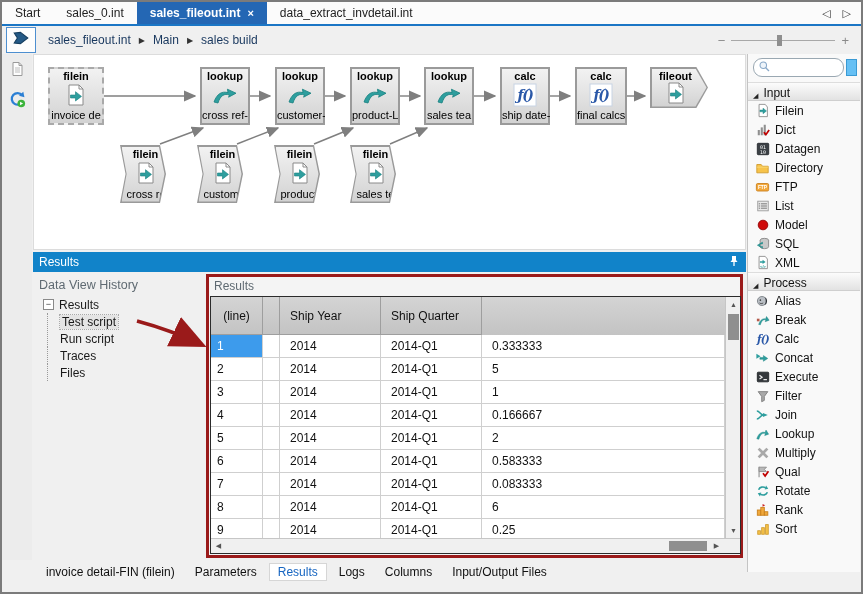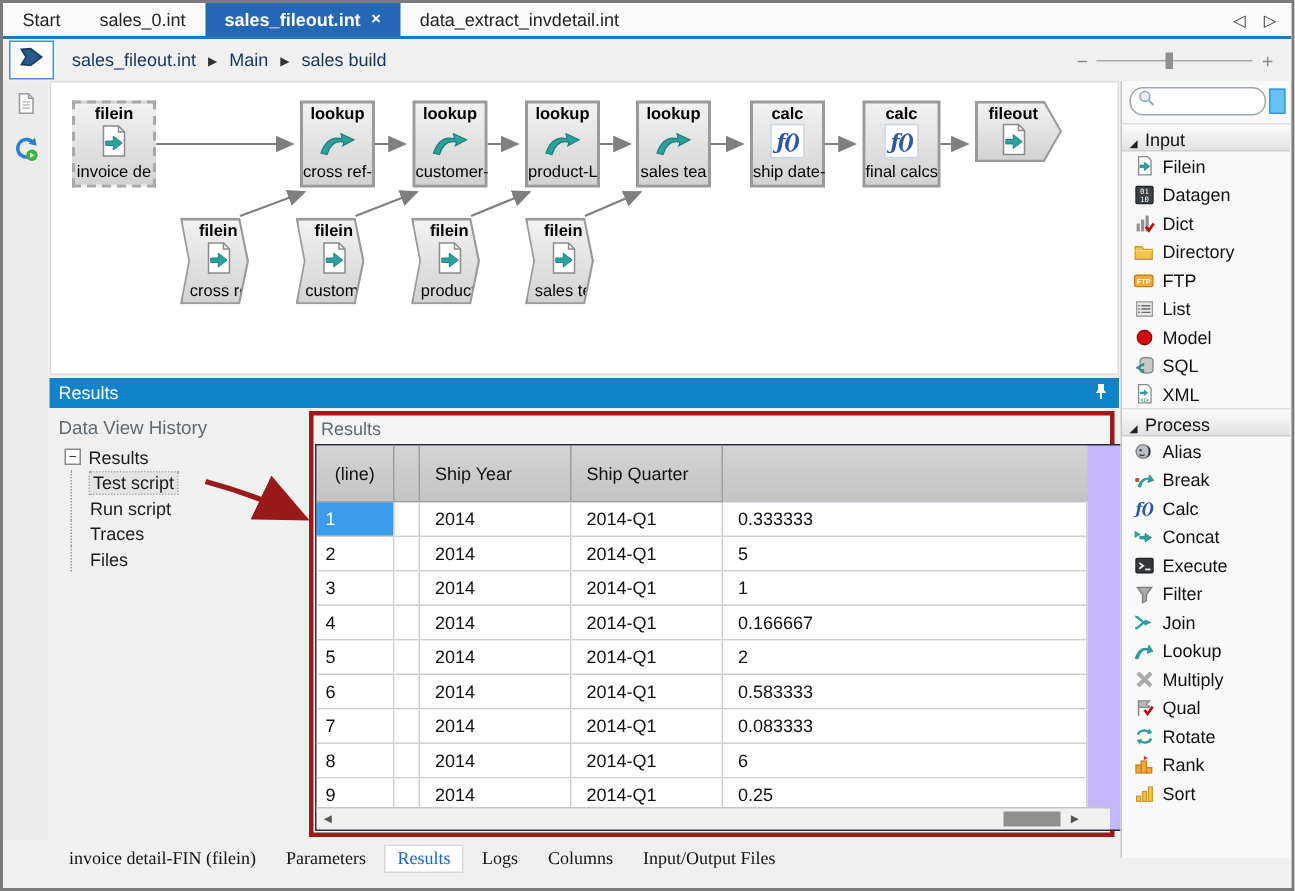--- a/index.html
+++ b/index.html
@@ -53,22 +53,22 @@
   .trow{height:17px;display:flex;align-items:center;gap:5px;}
   .texp{display:inline-flex;width:9px;height:9px;border:1px solid #898989;background:#fff;
         font-size:9px;line-height:7px;align-items:center;justify-content:center;color:#333;}
   .tchildren{margin-left:4px;border-left:1px dotted #999;padding-left:12px;}
   .tsib{margin-left:4px;border-left:1px dotted #999;padding-left:12px;}
   .trow.selected .tlabel{background:#e4e4e4;outline:1px dotted #aaa;padding:0 2px;}
   
   .tablebox{position:absolute;left:173px;top:2px;width:537px;height:284px;box-sizing:border-box;
             border:3px solid #9a1a1a;background:#f4f4f4;}
   .ttitle{height:18px;line-height:18px;font-size:12px;color:#5f6a72;padding-left:5px;}
-  .grid{position:absolute;left:1px;top:19px;width:529px;height:256px;background:#c4b5fd;
-        border:1px solid #2b2b2b;box-sizing:content-box;overflow:hidden;padding-left:36px;}
+  .grid{position:absolute;left:1px;top:19px;width:529px;height:256px;background:#737373;
+        border:1px solid #2b2b2b;box-sizing:content-box;overflow:hidden;}
   .tbl{position:absolute;left:0;top:0;width:514px;}
   .hrow{display:flex;height:38px;background:linear-gradient(#d4d4d4,#c3c3c3);}
   .hcell{box-sizing:border-box;border-right:1px solid #9e9e9e;border-bottom:1px solid #9e9e9e;
          display:flex;align-items:center;font-size:12px;color:#111;padding-left:10px;}
   .hcell.c0{justify-content:center;padding-left:0;}
   .drow{display:flex;height:23px;}
   .dcell{box-sizing:border-box;border-right:1px solid #cfcfcf;border-bottom:1px solid #cfcfcf;
          display:flex;align-items:center;font-size:12px;color:#111;padding-left:10px;background:#fff;}
   .dcell.c0{padding-left:6px;}
   .dcell.sel{background:#3d9bec;color:#fff;}
@@ -78,21 +78,21 @@
          font-size:7px;color:#555;}
   .vs-up{top:0;} .vs-dn{bottom:0;}
   .vthumb{position:absolute;left:2px;top:17px;width:11px;height:26px;background:#8f8f8f;}
   .hscroll{position:absolute;left:0;bottom:0;width:529px;height:15px;background:#f0f0f0;border-top:1px solid #c6c6c6;box-sizing:border-box;}
   .hs-l,.hs-r{position:absolute;top:0;width:15px;height:14px;display:flex;align-items:center;justify-content:center;font-size:7px;color:#555;}
   .hs-l{left:0;} .hs-r{right:16px;}
   .hthumb{position:absolute;right:33px;top:2px;width:38px;height:10px;background:#8f8f8f;}
   .annot{position:absolute;left:0;top:0;pointer-events:none;z-index:6;}
   
   .bottombar{position:absolute;left:0;right:0;bottom:0;height:32px;background:#f0f0f0;}
-  .btabs{margin-left:36px;padding-top:2px;display:flex;gap:4px;align-items:center;height:20px;font-family:Liberation Serif, serif;}
+  .btabs{margin-left:36px;padding-top:2px;display:flex;gap:4px;align-items:center;height:20px;}
   .btab{padding:1px 8px;font-size:12px;color:#111;white-space:nowrap;}
   .btab.active{background:#fff;color:#1665c1;border:1px solid #d6d6d6;}
   
   .sidebar{position:absolute;left:745px;top:52px;width:113px;bottom:20px;background:#f9f9f9;
            border-left:1px solid #c4c4c4;overflow:hidden;box-sizing:border-box;}
   .searchrow{position:relative;margin:4px 3px 5px 5px;height:19px;}
   .searchbox{position:absolute;left:0;right:13px;top:0;bottom:0;background:#fff;border:1px solid #9aa8b2;
              border-radius:9px;display:flex;align-items:center;padding-left:4px;gap:3px;}
   .searchbox input{border:none;outline:none;width:60px;font-size:11px;background:transparent;}
   .sbtn{position:absolute;right:0;top:1px;width:11px;height:17px;background:#66c0f4;border:1px solid #3a9ad4;box-sizing:border-box;}
@@ -470,37 +470,37 @@
             <svg width="14" height="15" viewBox="0 0 16 16">
               <path d="M3.5 1h7l2.5 3v11h-9.5z" fill="#fff" stroke="#8a8a8a"></path>
               <path d="M4.5 7.5h3.5V5.3L12 8.5l-4 3.2V9.5H4.5z" fill="#2e9e9e" stroke="#17807f" stroke-width="0.5"></path>
             </svg>
           </span>
           <span>Filein</span>
         </div>
         <div class="pitem">
           <span class="pic">
             <svg width="14" height="14" viewBox="0 0 16 16">
-              <rect x="1.5" y="1.5" width="13" height="13" rx="1" fill="#3b4045" stroke="#23272b"></rect>
-              <text x="8" y="7.6" font-size="5.6" fill="#fff" text-anchor="middle" font-family="DejaVu Sans Mono,monospace">01</text>
-              <text x="8" y="13.4" font-size="5.6" fill="#fff" text-anchor="middle" font-family="DejaVu Sans Mono,monospace">10</text>
-            </svg>
-          </span>
-          <span>Datagen</span>
-        </div>
-        <div class="pitem">
-          <span class="pic">
-            <svg width="14" height="14" viewBox="0 0 16 16">
               <rect x="2" y="8" width="2.4" height="6" fill="#8f8f8f"></rect>
               <rect x="5.4" y="5" width="2.4" height="9" fill="#8f8f8f"></rect>
               <rect x="8.8" y="2" width="2.4" height="12" fill="#8f8f8f"></rect>
               <path d="M9 10.5 l2.3 2.8 3.7-5.3" stroke="#c00000" stroke-width="2" fill="none"></path>
             </svg>
           </span>
           <span>Dict</span>
+        </div>
+        <div class="pitem">
+          <span class="pic">
+            <svg width="14" height="14" viewBox="0 0 16 16">
+              <rect x="1.5" y="1.5" width="13" height="13" rx="1" fill="#3b4045" stroke="#23272b"></rect>
+              <text x="8" y="7.6" font-size="5.6" fill="#fff" text-anchor="middle" font-family="DejaVu Sans Mono,monospace">01</text>
+              <text x="8" y="13.4" font-size="5.6" fill="#fff" text-anchor="middle" font-family="DejaVu Sans Mono,monospace">10</text>
+            </svg>
+          </span>
+          <span>Datagen</span>
         </div>
         <div class="pitem">
           <span class="pic">
             <svg width="15" height="14" viewBox="0 0 16 16">
               <path d="M1.5 4 h5 l1.5 2 h6.5 v7.5 h-13z" fill="#f7c34a" stroke="#cf9a2b"></path>
               <path d="M1.5 7 h13" stroke="#fada7a"></path>
             </svg>
           </span>
           <span>Directory</span>
         </div>

